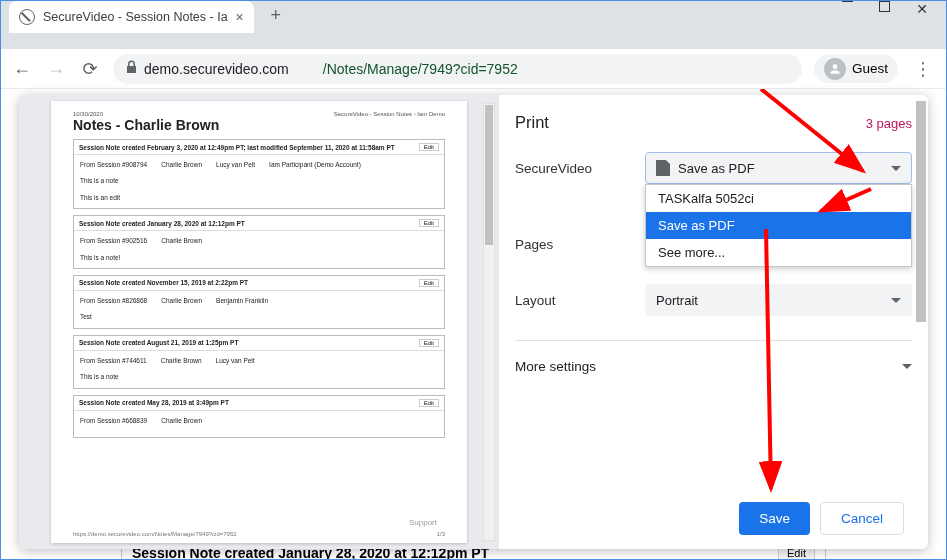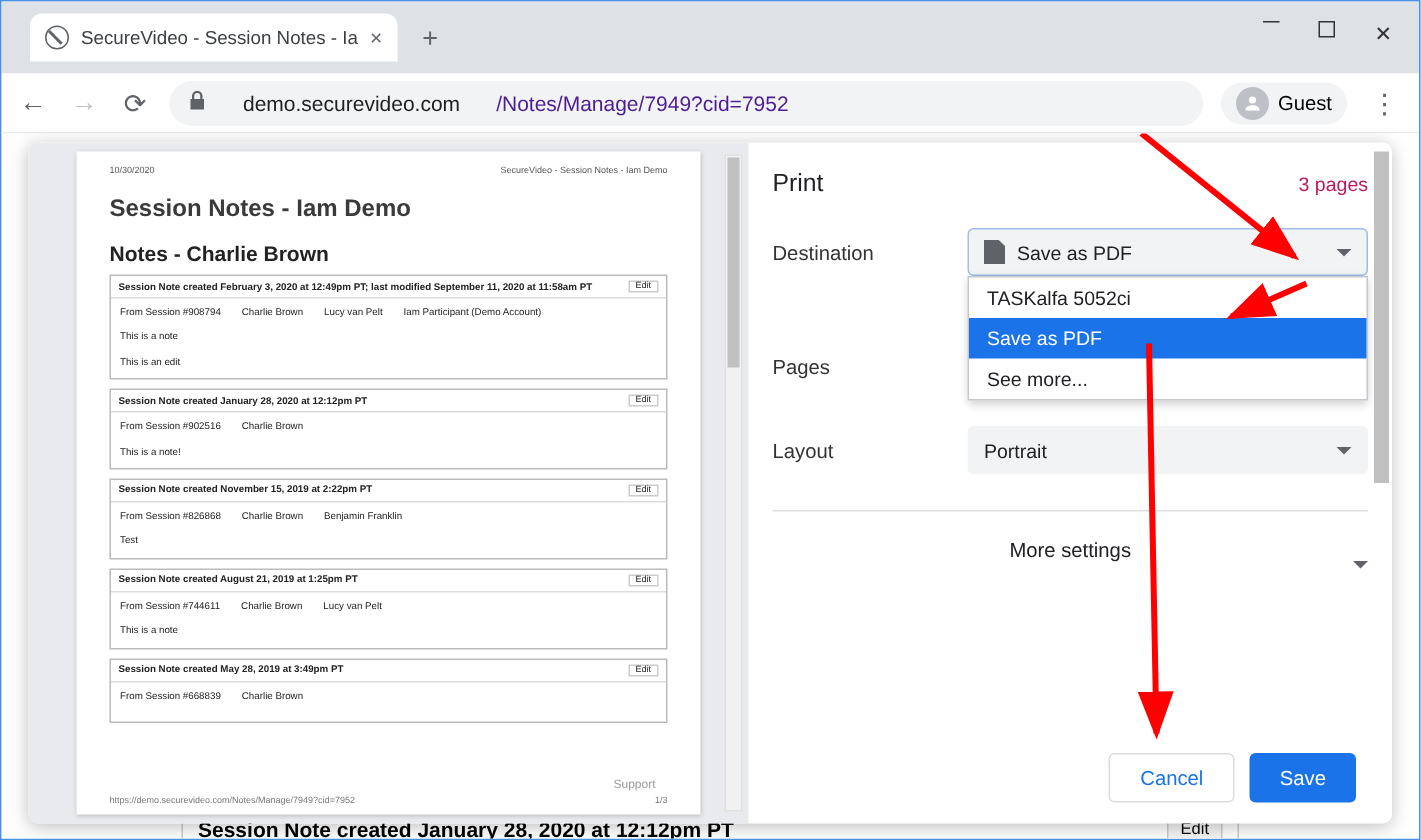--- a/index.html
+++ b/index.html
@@ -1,33 +1,33 @@
 <!DOCTYPE html>
 <html><head>
 <meta charset="utf-8">
 <style>
   * { box-sizing: border-box; }
   body { margin: 0; font-family: "Segoe UI", Arial, sans-serif; background: #fff; width:947px; height:560px; overflow:hidden; border:1px solid #4a90e2; position:relative;}
   
-  .titlebar { height:48px; display:flex; align-items:center; background:#dee1e6;padding-left:11px;}
+  .titlebar { height:48px; display:flex; align-items:flex-start; background:#dee1e6;}
   .tab { background:#fff; border-radius:8px 8px 0 0; height:32px; margin-left:8px; display:flex; align-items:center; padding:0 10px; min-width:230px; font-size:12.5px; color:#3c4043; gap:8px;}
   .tab .favicon { width:16px; height:16px; border:1.6px solid #5f6368; border-radius:50%; position:relative;}
   .tab .favicon::after{content:""; position:absolute; width:12px; height:1.6px; background:#5f6368; top:6px; left:0; transform:rotate(45deg);}
   .tab .close { margin-left:auto; font-size:14px; color:#5f6368;}
   .newtab { width:28px; height:28px; display:flex; align-items:center; justify-content:center; font-size:18px; color:#5f6368; margin-left:8px;}
   .win-controls { margin-left:auto; display:flex; gap:26px; padding:0 18px 6px 0; font-size:14px; color:#333;}
   .win-controls .box { width:11px; height:11px; border:1px solid #333; display:inline-block;}
   .win-controls .min { width:11px; height:1px; border-top:1px solid #333; display:inline-block; margin-bottom:4px;}
   
   .toolbar { height:40px; display:flex; align-items:center; padding:0 10px; gap:12px; background:#fff; border-bottom:1px solid #e8eaed;}
   .nav-icon { color:#5f6368; font-size:18px; width:22px; text-align:center;}
-  .url-bar { flex:1; background:#f1f3f4; border-radius:16px; height:30px; display:flex; align-items:center; padding:0 12px; font-size:14px; color:#202124; gap:24px;}
+  .url-bar { flex:1; background:#f1f3f4; border-radius:16px; height:30px; display:flex; align-items:center; padding:0 12px; font-size:14px; color:#202124; gap:6px;}
   .url-bar .lock { color:#5f6368; }
   .url-bar .host { color:#202124;}
-  .url-bar .path { color:#4c1d95;}
+  .url-bar .path { color:#14532d;margin-left:28px;}
   .guest-chip { display:flex; align-items:center; gap:6px; background:#f1f3f4; border-radius:16px; padding:3px 10px; font-size:13.5px;}
   .avatar { width:22px; height:22px; border-radius:50%; background:#bdc1c6; display:flex; align-items:center; justify-content:center; color:#fff;}
   .kebab { font-size:18px; color:#5f6368; padding:0 4px;}
   
   .main { position:relative; height:484px; background:#fff;}
   
   .bg-page { position:absolute; left:0; right:0; bottom:0; height:40px; padding:0 120px; display:flex; align-items:center; }
   .bg-row{ border:1px solid #ccc; flex:1; padding:6px 10px; font-size:14px; font-weight:bold; display:flex; align-items:center;}
   .bg-row .editbtn{ margin-left:auto; border:1px solid #ccc; font-size:11px; padding:1px 8px; font-weight:normal; background:#f5f5f5;}
   
@@ -56,21 +56,21 @@
   .sp-row { display:flex; align-items:center; margin-bottom:24px; height:32px;}
   .sp-label { width:130px; color:#333;}
   .sp-control { flex:1; position:relative;}
   .sp-select { background:#f1f3f4; border:1px solid #9fbde8; border-radius:4px; height:32px; display:flex; align-items:center; padding:0 10px; gap:8px; font-size:13px; position:relative;}
   .sp-select.plain { border:1px solid transparent;}
   .sp-caret { margin-left:auto; border-left:5px solid transparent; border-right:5px solid transparent; border-top:5px solid #5f6368;}
   .sp-pdf-icon { width:14px; height:16px; background:#5f6368; clip-path: polygon(0 0, 70% 0, 100% 25%, 100% 100%, 0 100%);}
   .sp-dropdown { position:absolute; top:32px; left:0; right:0; background:#fff; border:1px solid #c4c7cc; box-shadow:0 2px 6px rgba(0,0,0,0.2); font-size:13px; z-index:10;}
   .sp-opt { padding:6px 12px;}
   .sp-opt.sel { background:#1a73e8; color:#fff;}
-  .sp-more { display:flex; align-items:center; padding:8px 0; margin-top:10px;flex-direction:column;}
+  .sp-more { display:flex; align-items:center; padding:8px 0; margin-top:10px;}
   .sp-more-caret { margin-left:auto; border-left:5px solid transparent; border-right:5px solid transparent; border-top:5px solid #5f6368;}
   .sp-actions { position:absolute; bottom:14px; right:24px; display:flex; gap:10px;}
   .btn { border-radius:4px; padding:8px 20px; font-size:13.5px; border:none; cursor:pointer;}
   .btn-primary { background:#1a73e8; color:#fff;}
   .btn-secondary { background:#fff; color:#1a73e8; border:1px solid #dadce0;}
   
   .arrow-svg { position:absolute; inset:0; pointer-events:none; z-index:50;}
 </style>
 </head>
 <body>
@@ -123,21 +123,20 @@
   </div>
 
   <div class="print-dialog">
 
     <div class="preview-pane">
       <div class="preview-page">
         <div class="pv-meta">
           <span>10/30/2020</span>
           <span>SecureVideo - Session Notes - Iam Demo</span>
         </div>
-        <div class="pv-h1">Session Notes - Iam Demo</div>
         <div class="pv-h2">Notes - Charlie Brown</div>
         <div id="pv-notes">
             <div class="pv-note">
               <div class="pv-note-head">
                 <span>Session Note created February 3, 2020 at 12:49pm PT; last modified September 11, 2020 at 11:58am PT</span>
                 <span class="pv-edit">Edit</span>
               </div>
               <div class="pv-note-body">
                 <div class="pv-attendees">
                   <span>From Session #908794</span>
@@ -217,21 +216,21 @@
     <div class="settings-pane">
       <div class="sp-scroll-track">
         <div class="sp-scroll-thumb"></div>
       </div>
       <div class="sp-head">
         <span class="sp-title">Print</span>
         <span class="sp-pages">3 pages</span>
       </div>
 
       <div class="sp-row">
-        <div class="sp-label">Destination</div>
+        <div class="sp-label">SecureVideo</div>
         <div class="sp-control">
           <div class="sp-select">
             <span class="sp-pdf-icon"></span>
             <span>Save as PDF</span>
             <span class="sp-caret"></span>
           </div>
           <div class="sp-dropdown">
             <div class="sp-opt">TASKalfa 5052ci</div>
             <div class="sp-opt sel">Save as PDF</div>
             <div class="sp-opt">See more...</div>
@@ -254,22 +253,22 @@
         </div>
       </div>
 
       <div style="border-top:1px solid #e0e0e0; margin-top:4px;"></div>
       <div class="sp-more">
         <span>More settings</span>
         <span class="sp-more-caret"></span>
       </div>
 
       <div class="sp-actions">
+        <button class="btn btn-primary">Save</button>
         <button class="btn btn-secondary">Cancel</button>
-        <button class="btn btn-primary">Save</button>
       </div>
     </div>
   </div>
 
   <svg class="arrow-svg" width="947" height="484">
     <defs>
       <marker id="ah" markerWidth="10" markerHeight="10" refX="7" refY="3" orient="auto">
         <path d="M0,0 L8,3 L0,6 Z" fill="#ff0000"></path>
       </marker>
     </defs>

